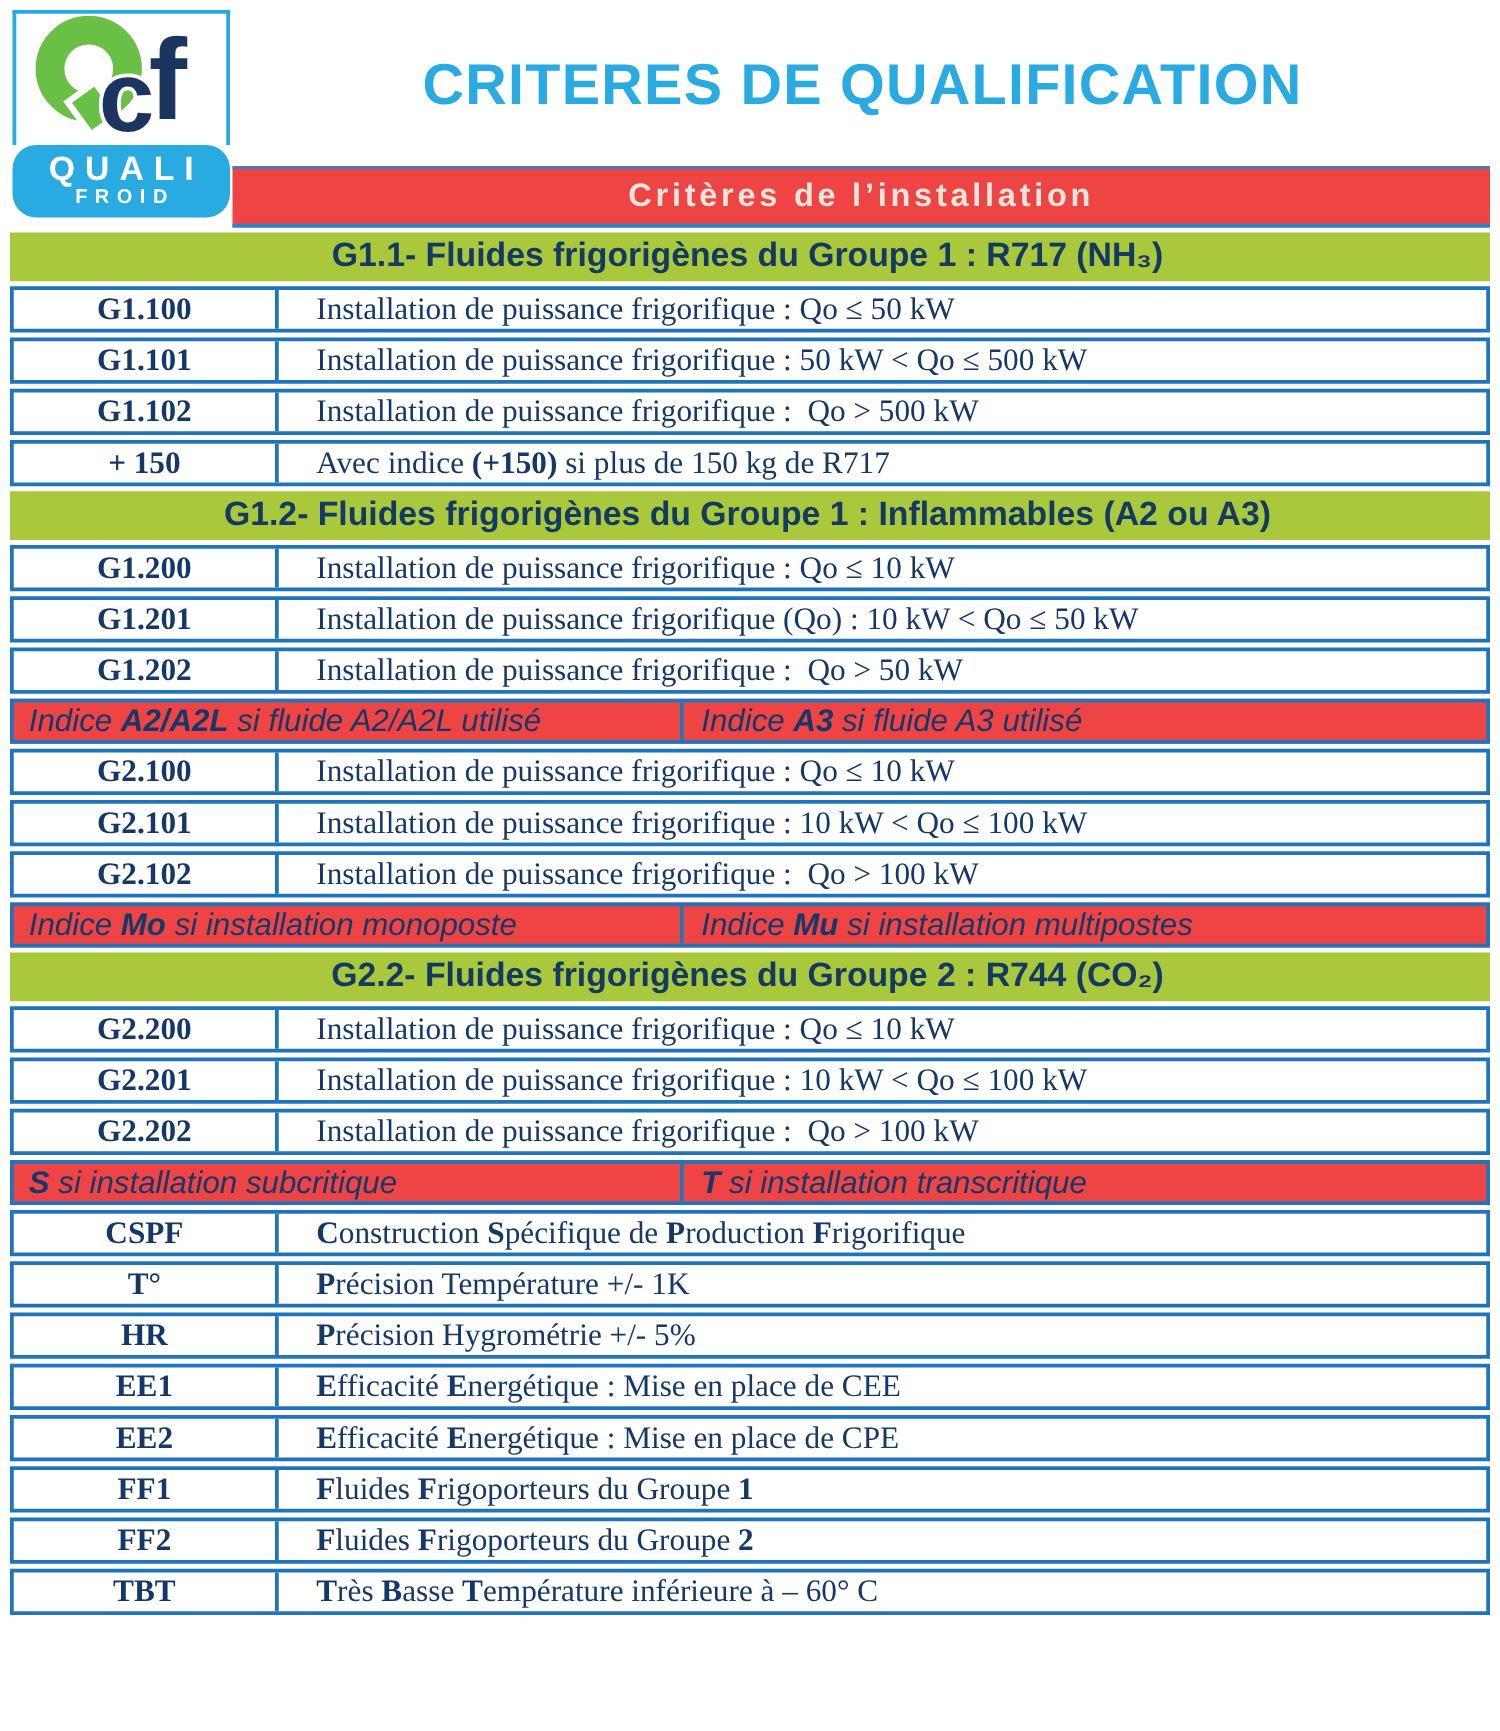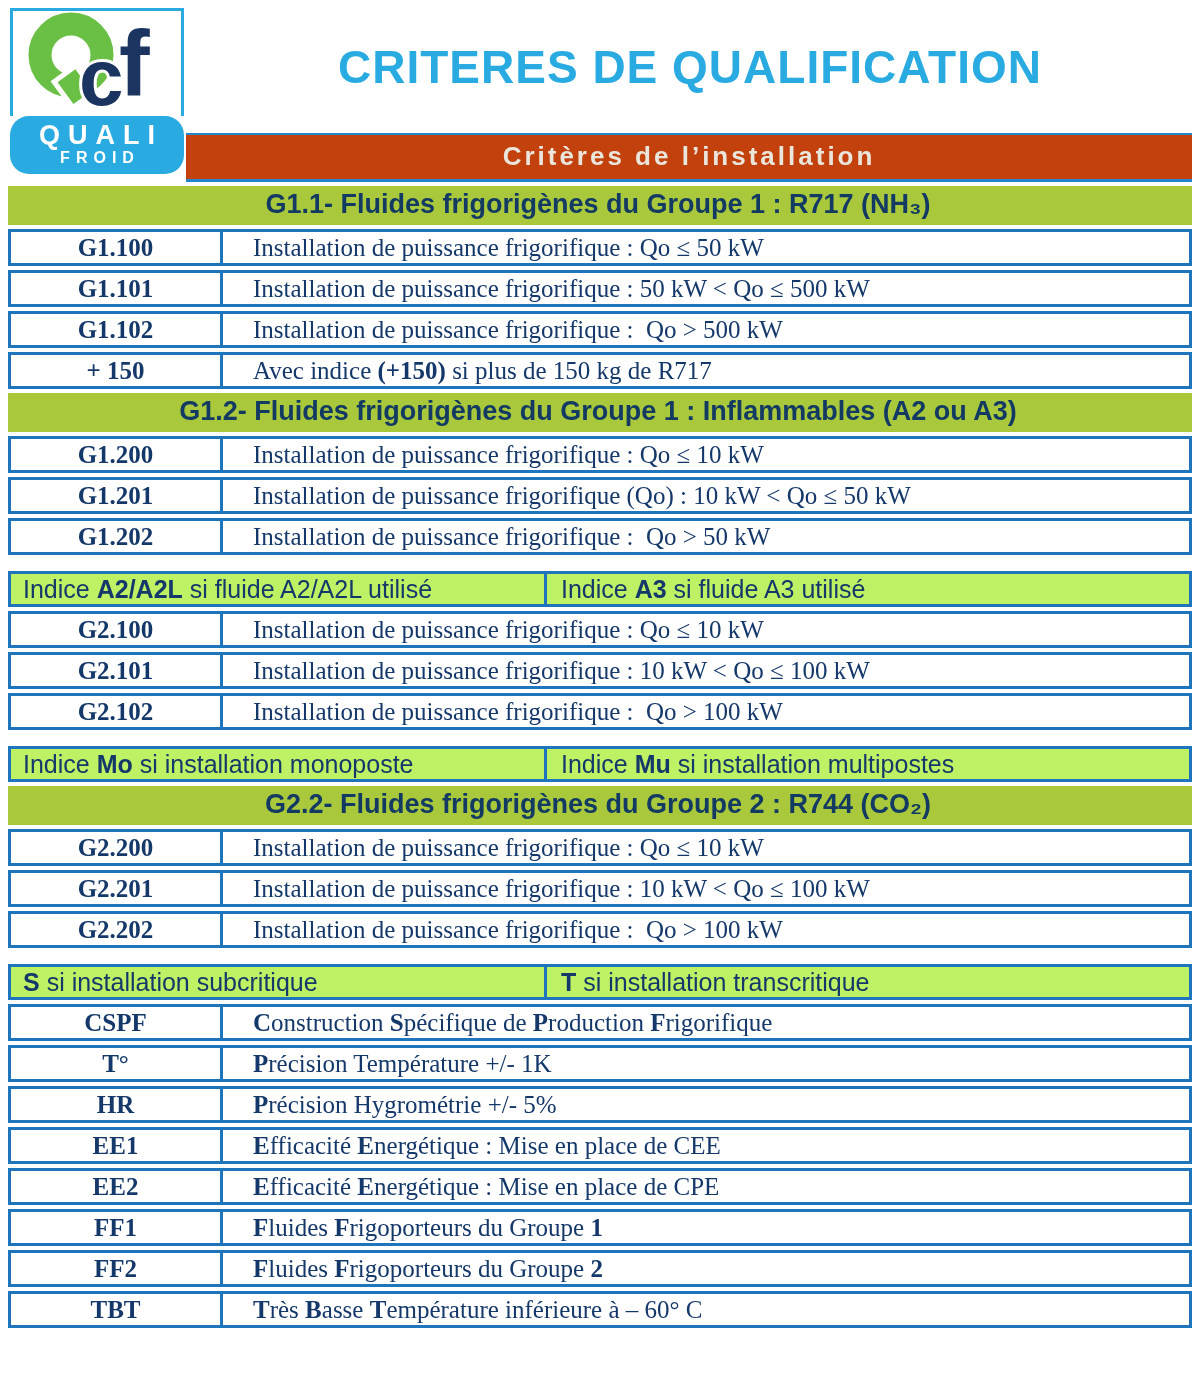--- a/index.html
+++ b/index.html
@@ -27,21 +27,21 @@
   .logo-quali { font-size:27px; font-weight:bold; letter-spacing:8px; text-indent:8px; line-height:1.05; }
   .logo-froid { font-size:16px; font-weight:bold; letter-spacing:6px; text-indent:6px; }
   .title {
     margin:0 0 0 180px; padding-top:32px;
     text-align:center; font-size:46px; font-weight:bold;
     letter-spacing:1px; color:#29abe2; white-space:nowrap;
   }
 
   
   .navy-bar {
-    background:#c2410c; color:#eae6dc;
+    background:#ef4444; color:#eae6dc;
     font-weight:bold; font-size:26px; letter-spacing:3px;
     text-align:center; padding:6px 0 7px 0;
     border-top:2px solid #2583ce; border-bottom:3px solid #2583ce;
   }
   .install-bar { margin-left:178px; }
   .tech-bar { margin-top:5px; }
   .green-bar {
     margin-top:4px; background:#a9c83c; color:#123a62;
     font-weight:bold; font-size:27px; text-align:center;
     padding:3px 4px 5px 0;
@@ -57,24 +57,24 @@
     width:209px; border-right:3px solid #1f75bc;
     display:flex; align-items:center; justify-content:center;
     font-weight:bold; font-size:25px; color:#15386a;
   }
   .desc {
     flex:1; display:flex; align-items:center;
     padding-left:30px; font-size:25px; color:#15386a;
     white-space:pre-wrap; overflow:hidden;
   }
   .split {
-    display:flex; margin-top:16px;
-    border:3px solid #1f75bc; background:#bef264;
+    display:flex; margin-top:4px;
+    border:3px solid #1f75bc; background:#ef4444;
     height:30px; align-items:stretch;
-    font-size:25px; color:#15386a;
+    font-size:25px; color:#15386a;font-style:italic;
   }
   .split-left {
     width:521px; border-right:3px solid #1f75bc;
     display:flex; align-items:center; padding-left:12px;
     white-space:pre-wrap;
   }
   .split-right { flex:1; display:flex; align-items:center; padding-left:14px; white-space:pre-wrap; }
   b, .rich-b { font-weight:bold; }
 </style>
 </head>

